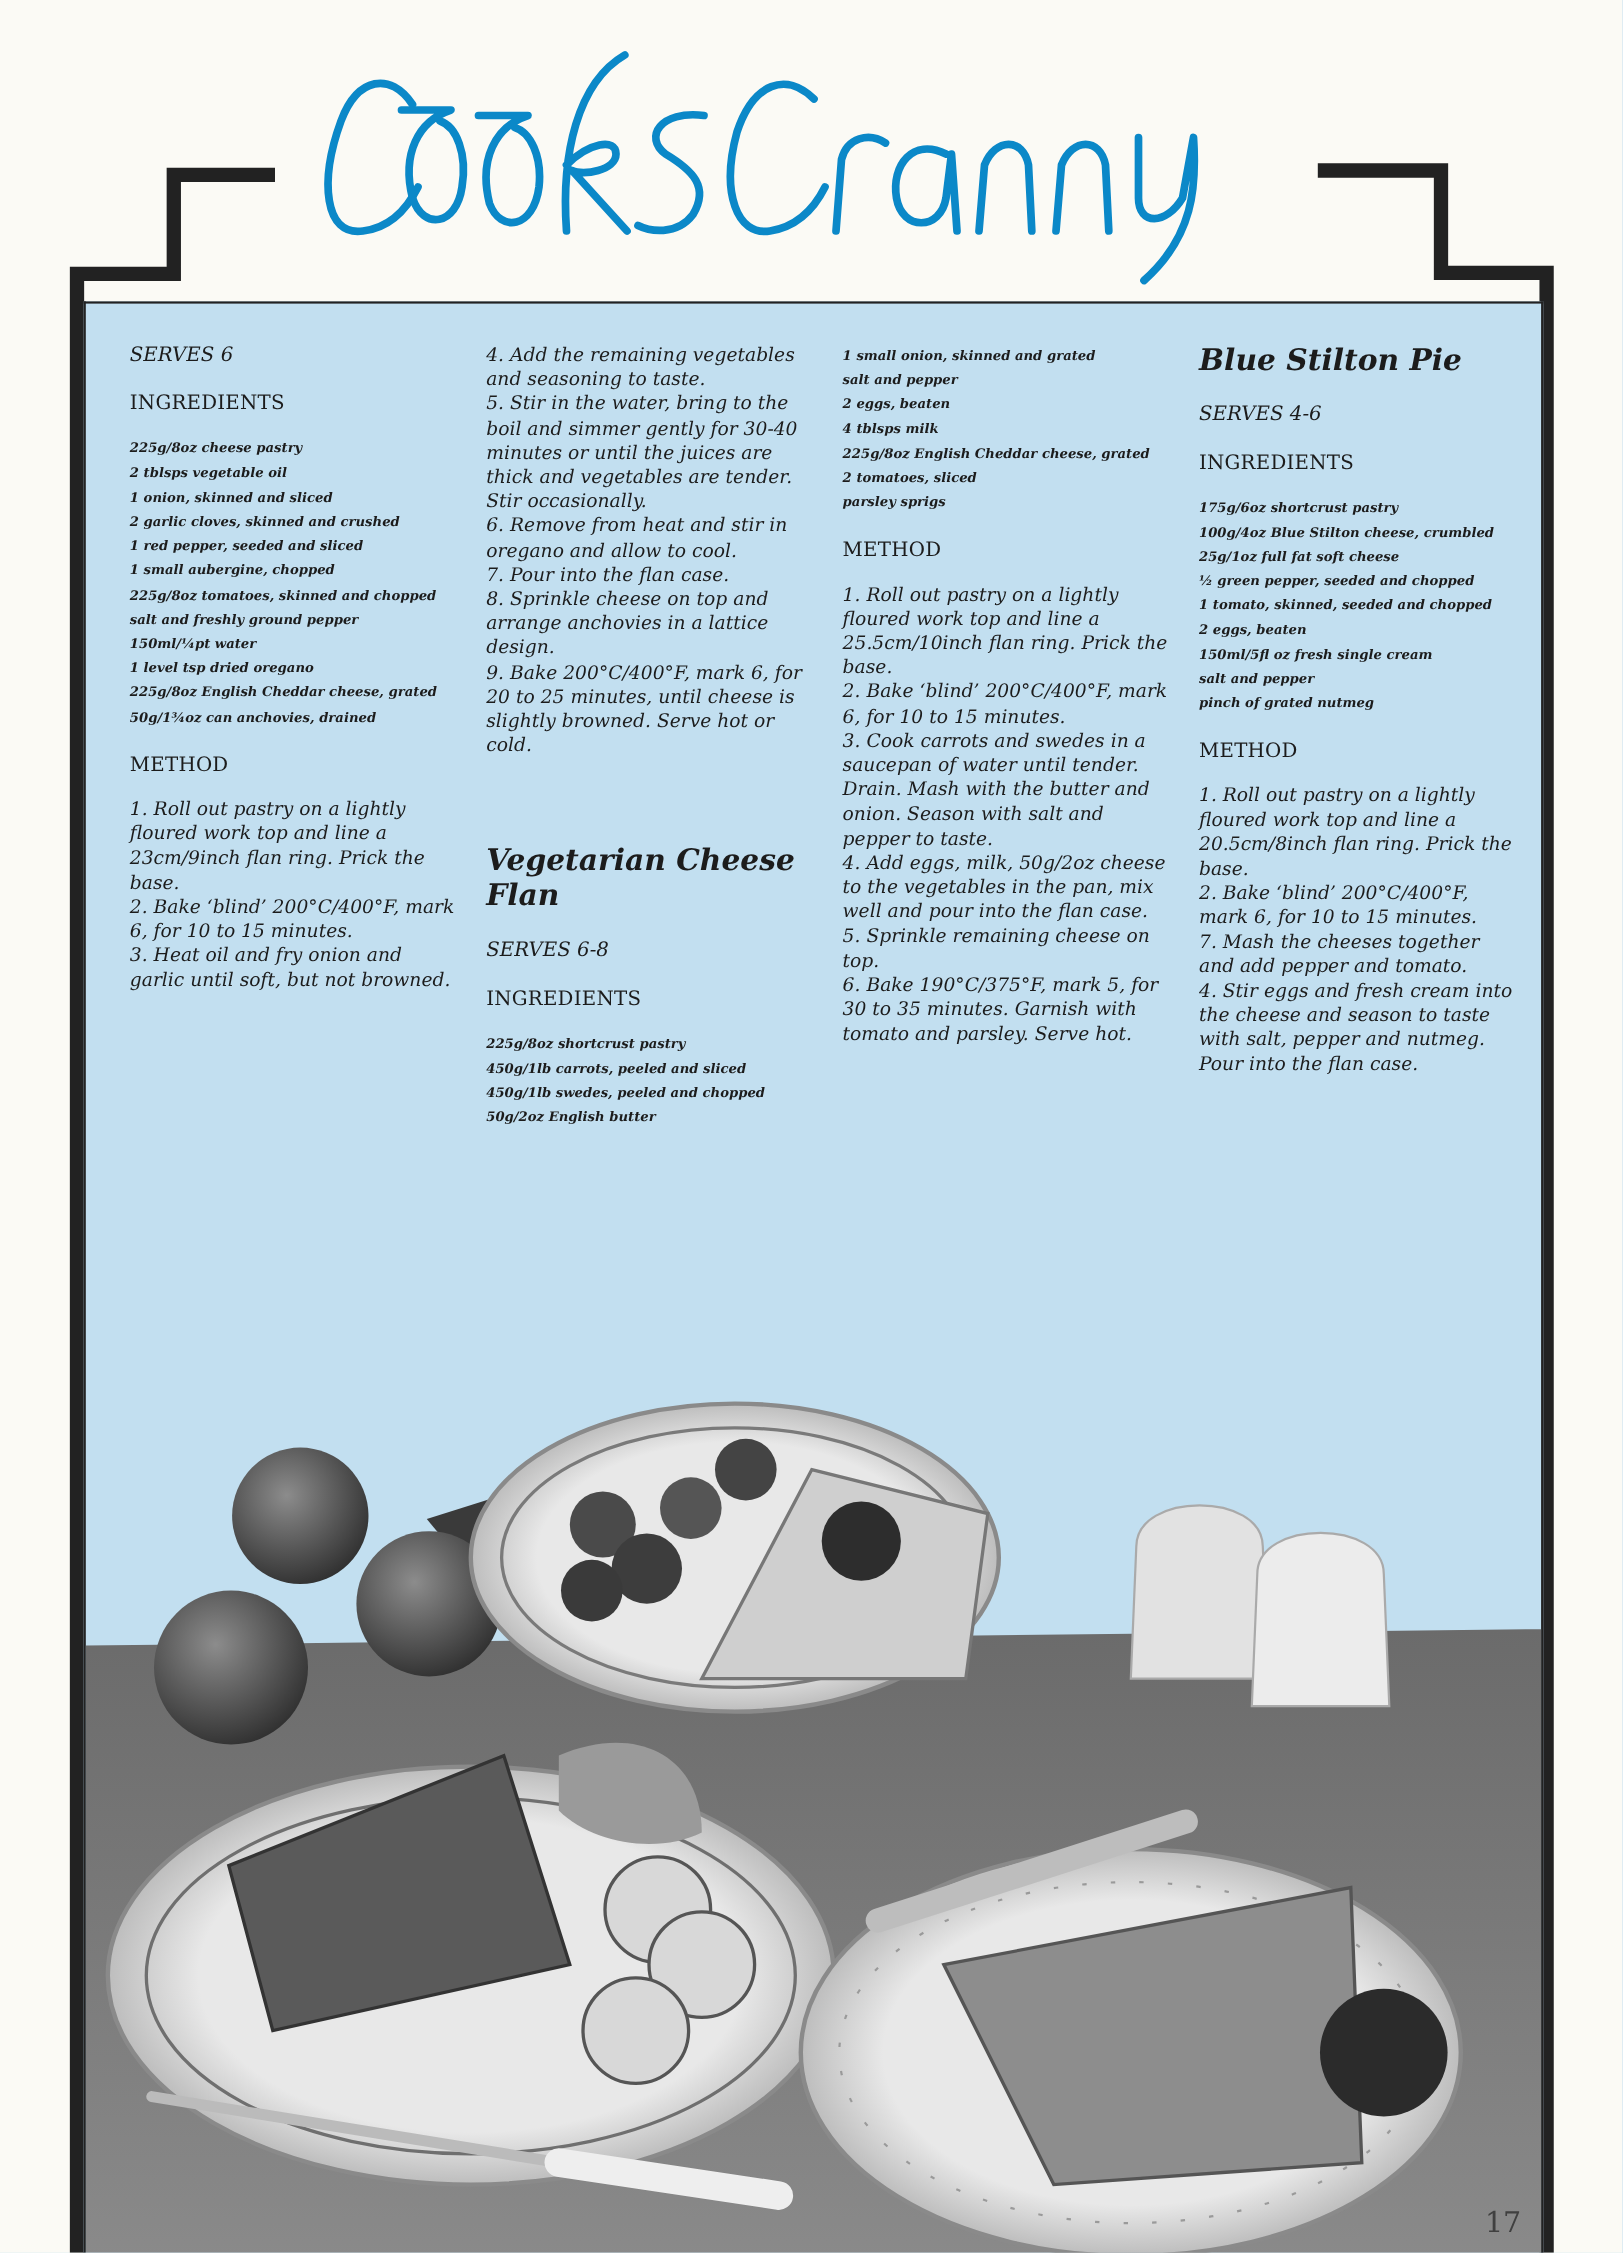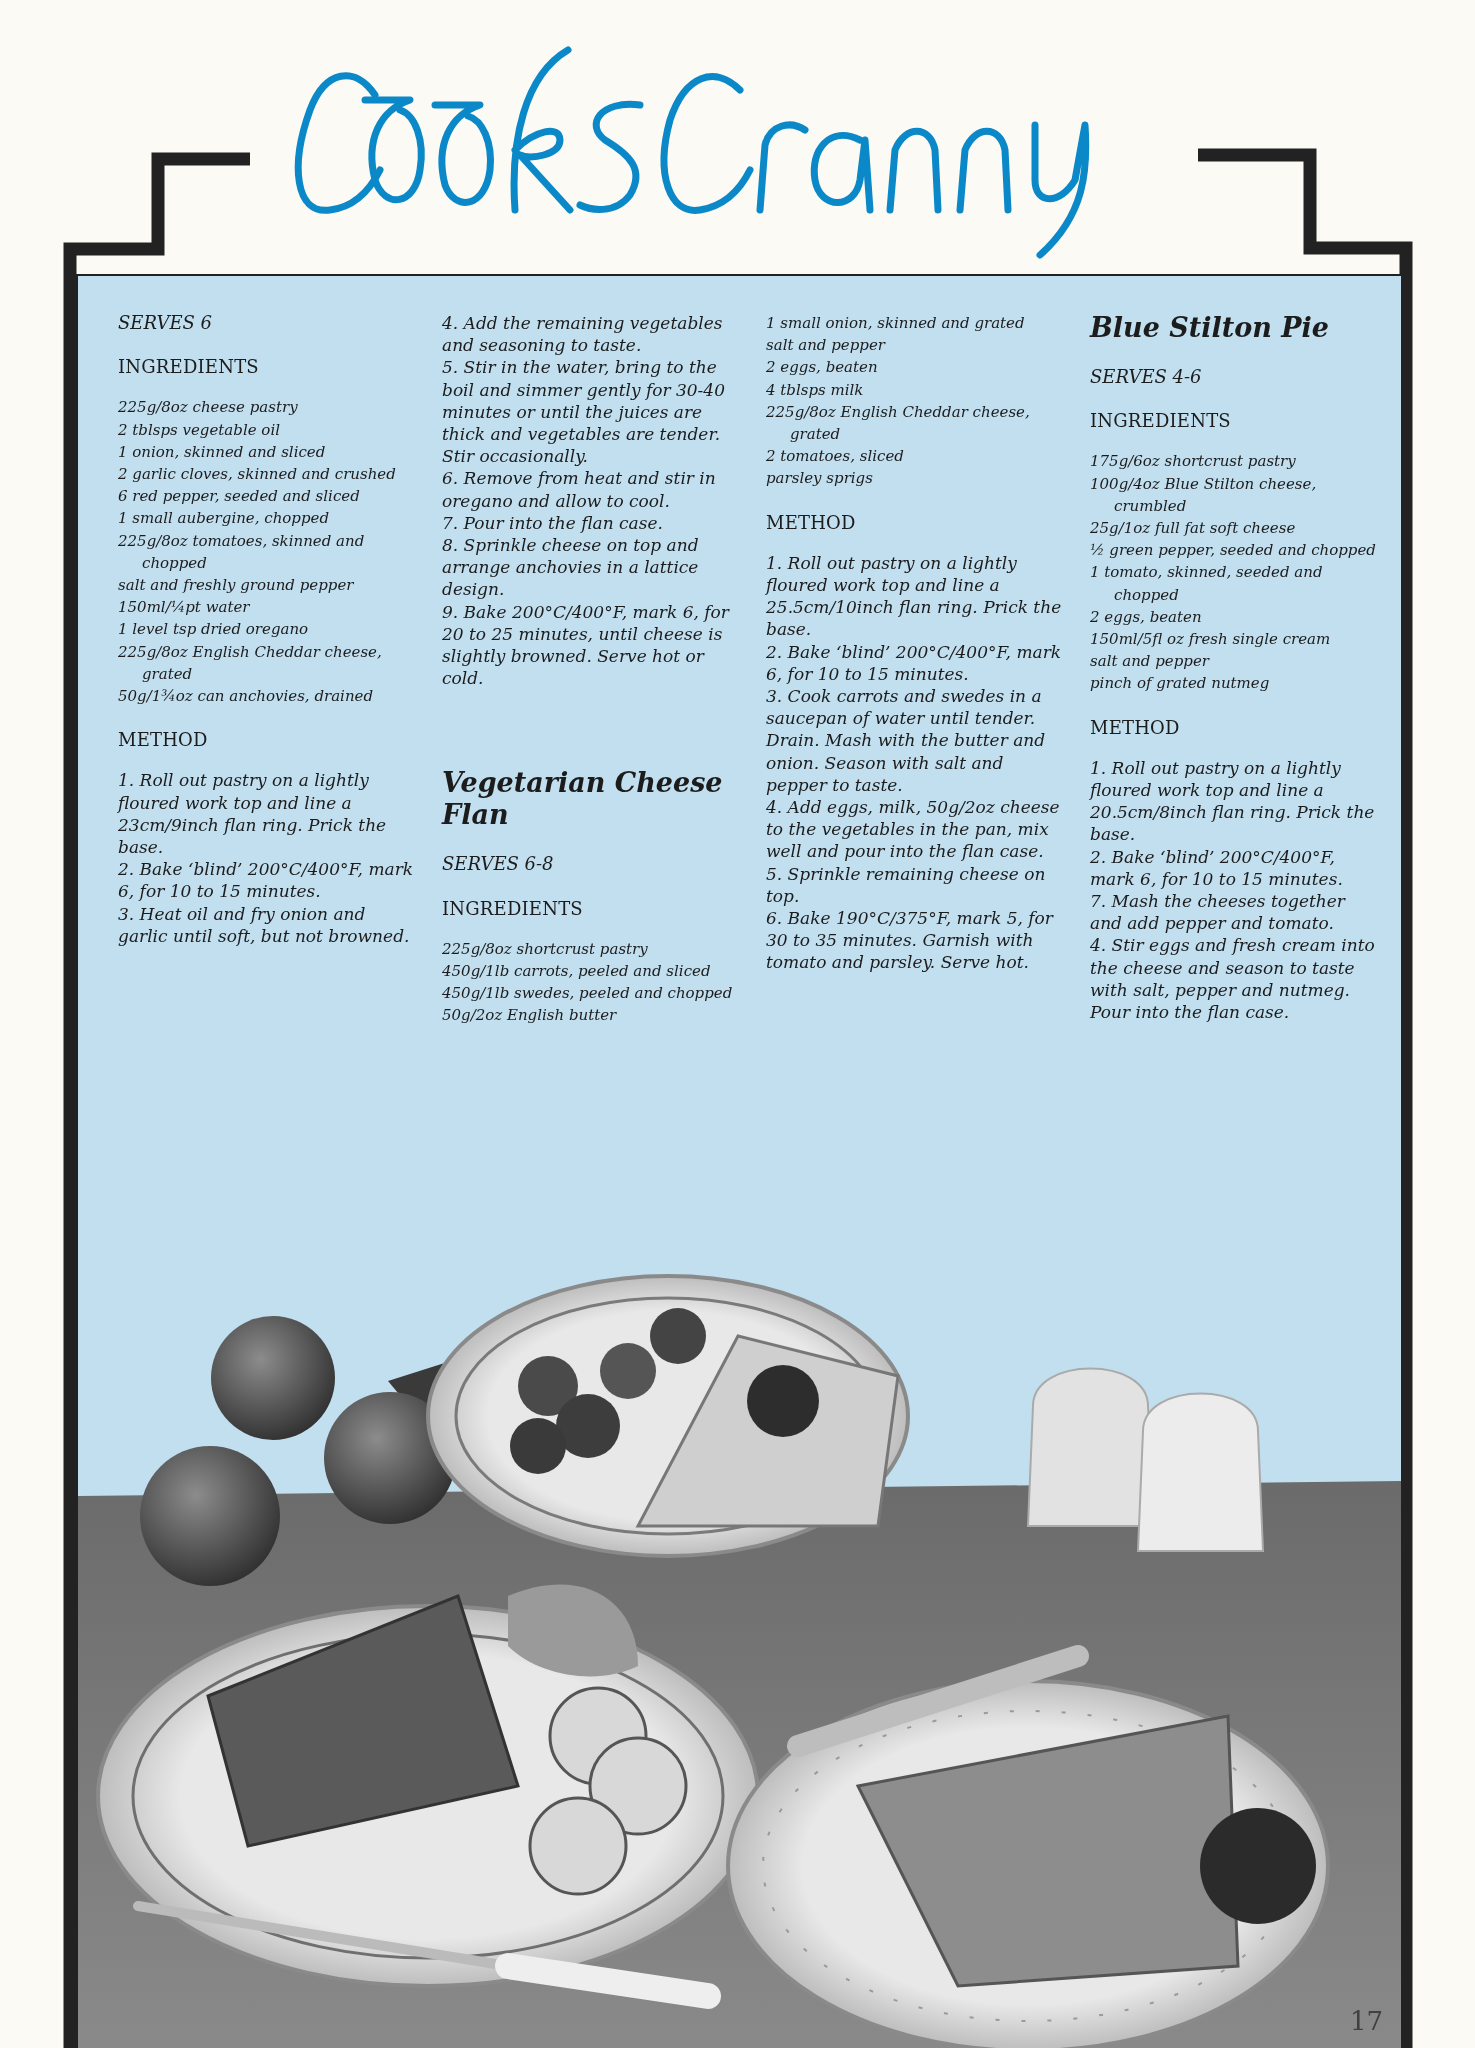--- a/index.html
+++ b/index.html
@@ -31,22 +31,22 @@
   .col.c3 { left: 688px; width: 300px; }
   .col.c4 { left: 1012px; width: 290px; }
   .recipe-title {
     font-weight: bold; font-style: italic; font-size: 27px; line-height: 32px;
     margin: 0 0 22px 0;
   }
   .serves { font-style: italic; font-size: 18px; margin: 0 0 22px 0; }
   .section-head { font-size: 18px; margin: 0 0 18px 0; letter-spacing: 0.2px; }
   .ingredients { margin: 0 0 22px 0; padding: 0; list-style: none; }
   .ingredients li {
-    font-style: italic; font-weight: normal; padding-left: 24px; text-indent: -24px;
-    font-size: 15px;
+    font-style: italic; font-weight: bold; padding-left: 24px; text-indent: -24px;
+    font-size: 12px;
   }
   .method { margin: 0; padding: 0; list-style: none; font-style: italic; }
   .method li { font-size: 17px; }
   .spacer-veg { height: 78px; }
 
   
   .photo {
     position: absolute; left: 0; top: 990px; width: 1327px; height: 790px;
   }
   .photo svg { width: 100%; height: 100%; display: block; }
@@ -97,21 +97,21 @@
 <div class="panel">
 
   <div class="col c1">
     <div class="serves">SERVES 6</div>
     <div class="section-head">INGREDIENTS</div>
     <ul class="ingredients">
       <li>225g/8oz cheese pastry</li>
       <li>2 tblsps vegetable oil</li>
       <li>1 onion, skinned and sliced</li>
       <li>2 garlic cloves, skinned and crushed</li>
-      <li>6 red pepper, seeded and sliced</li>
+      <li>1 red pepper, seeded and sliced</li>
       <li>1 small aubergine, chopped</li>
       <li>225g/8oz tomatoes, skinned and chopped</li>
       <li>salt and freshly ground pepper</li>
       <li>150ml/¼pt water</li>
       <li>1 level tsp dried oregano</li>
       <li>225g/8oz English Cheddar cheese, grated</li>
       <li>50g/1¾oz can anchovies, drained</li>
     </ul>
     <div class="section-head">METHOD</div>
     <ol class="method">

